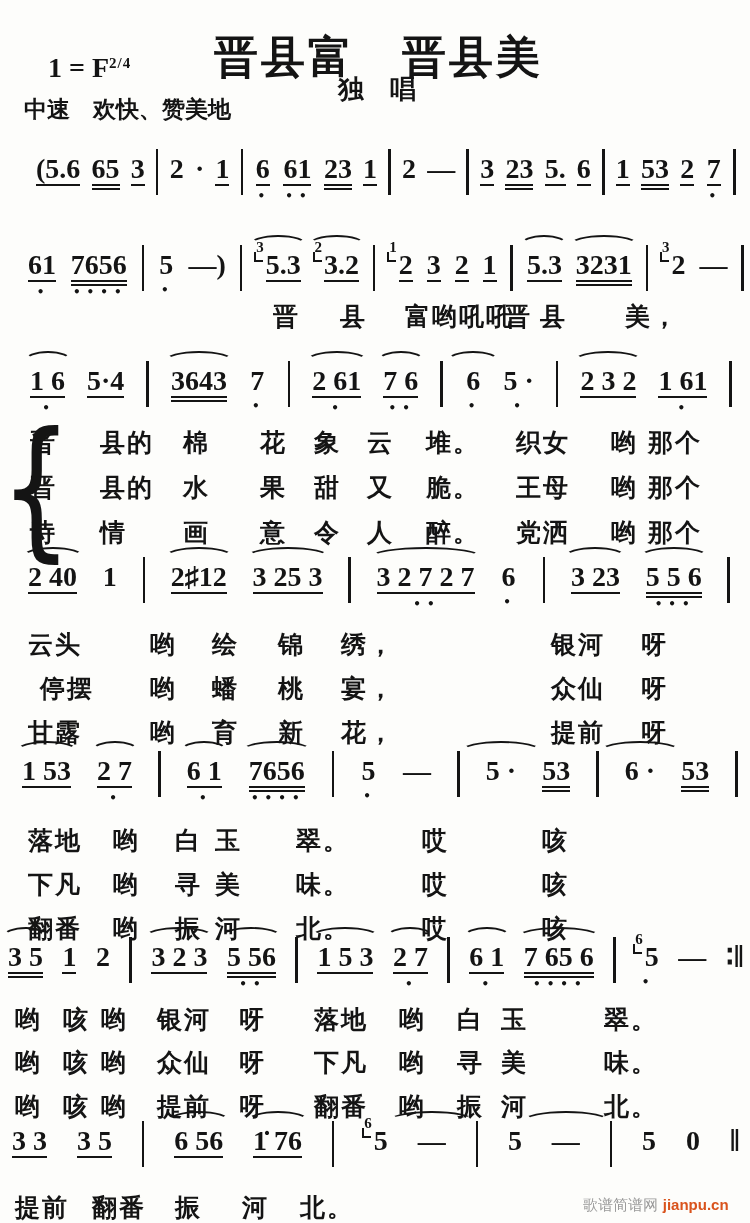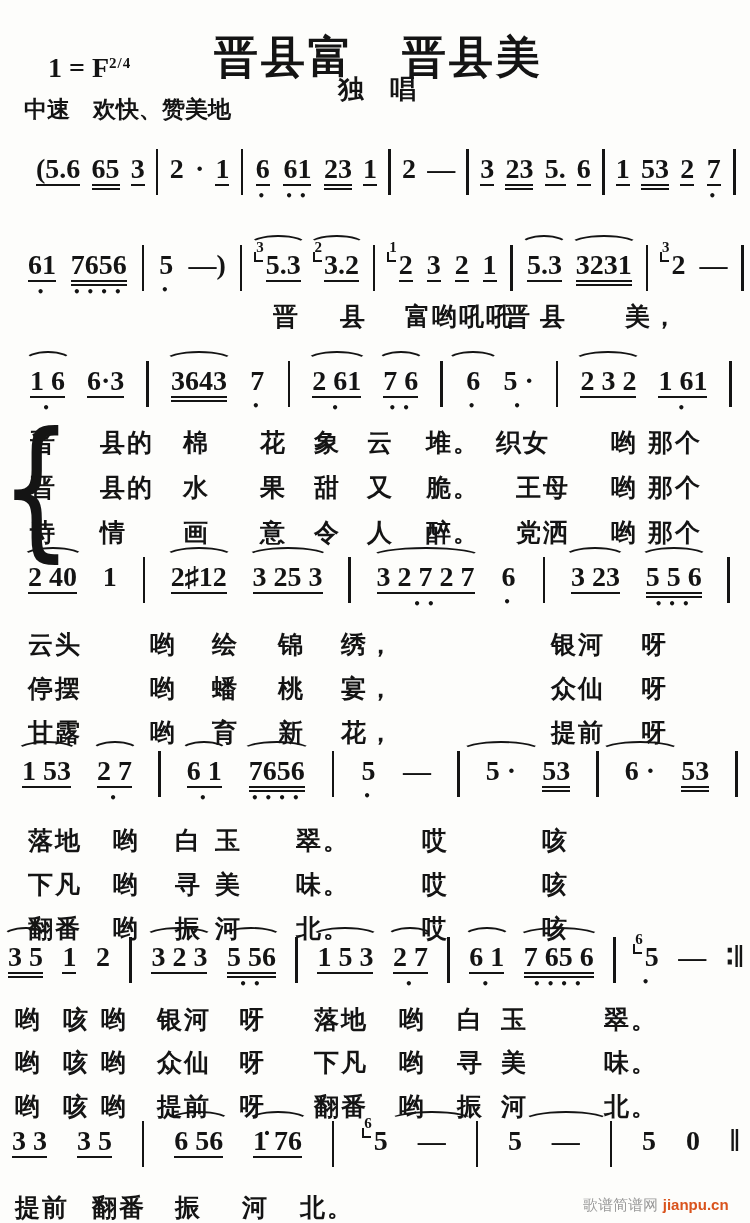--- a/index.html
+++ b/index.html
@@ -247,21 +247,21 @@
       <div class="music-line" style="top: 350px; left: 30px; width: 702px;">
         <span class="tok">
           <i class="slur"></i>
           <span class="tr">
             <span class="n u1">1 6</span>
           </span>
           <span class="ldt">•</span>
         </span>
         <span class="tok">
           <span class="tr">
-            <span class="n u1">6·3</span>
+            <span class="n u1">5·4</span>
           </span>
         </span>
         <span class="bar"></span>
         <span class="tok">
           <i class="slur"></i>
           <span class="tr">
             <span class="n u2">3643</span>
           </span>
         </span>
         <span class="tok">
@@ -584,21 +584,21 @@
         <span class="lyr" style="left: 625px;">美，</span>
       </div>
       <div class="lyric-row" style="top: 426px;">
         <span class="lyr" style="left: 30px;">晋</span>
         <span class="lyr" style="left: 100px;">县的</span>
         <span class="lyr" style="left: 183px;">棉</span>
         <span class="lyr" style="left: 260px;">花</span>
         <span class="lyr" style="left: 314px;">象</span>
         <span class="lyr" style="left: 367px;">云</span>
         <span class="lyr" style="left: 426px;">堆。</span>
-        <span class="lyr" style="left: 496px;">织女</span>
+        <span class="lyr" style="left: 516px;">织女</span>
         <span class="lyr" style="left: 611px;">哟</span>
         <span class="lyr" style="left: 648px;">那个</span>
       </div>
       <div class="lyric-row" style="top: 471px;">
         <span class="lyr" style="left: 30px;">晋</span>
         <span class="lyr" style="left: 100px;">县的</span>
         <span class="lyr" style="left: 183px;">水</span>
         <span class="lyr" style="left: 260px;">果</span>
         <span class="lyr" style="left: 314px;">甜</span>
         <span class="lyr" style="left: 367px;">又</span>
@@ -622,21 +622,21 @@
       <div class="lyric-row" style="top: 628px;">
         <span class="lyr" style="left: 28px;">云头</span>
         <span class="lyr" style="left: 150px;">哟</span>
         <span class="lyr" style="left: 212px;">绘</span>
         <span class="lyr" style="left: 278px;">锦</span>
         <span class="lyr" style="left: 341px;">绣，</span>
         <span class="lyr" style="left: 551px;">银河</span>
         <span class="lyr" style="left: 641px;">呀</span>
       </div>
       <div class="lyric-row" style="top: 672px;">
-        <span class="lyr" style="left: 28px; text-align: center;">停摆</span>
+        <span class="lyr" style="left: 40px; text-align: center;">停摆</span>
         <span class="lyr" style="left: 150px;">哟</span>
         <span class="lyr" style="left: 212px;">蟠</span>
         <span class="lyr" style="left: 278px;">桃</span>
         <span class="lyr" style="left: 341px;">宴，</span>
         <span class="lyr" style="left: 551px;">众仙</span>
         <span class="lyr" style="left: 641px;">呀</span>
       </div>
       <div class="lyric-row" style="top: 716px;">
         <span class="lyr" style="left: 28px;">甘露</span>
         <span class="lyr" style="left: 150px;">哟</span>

